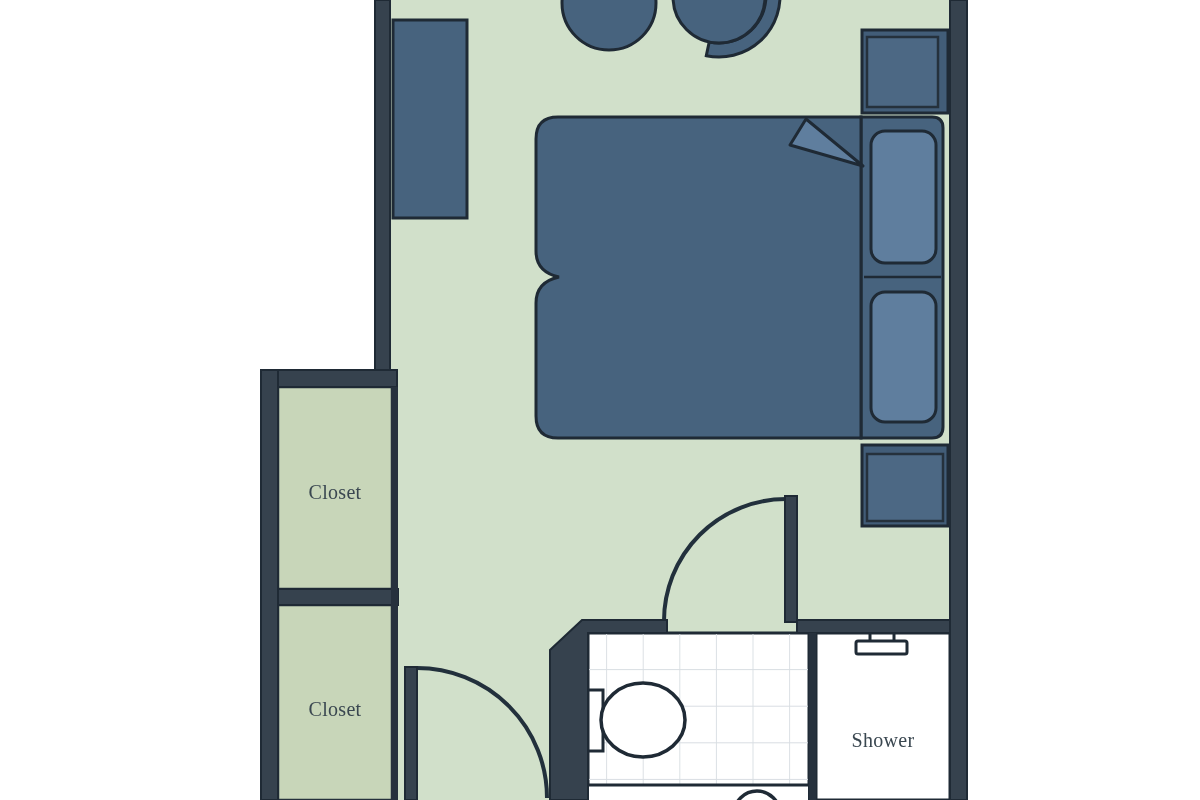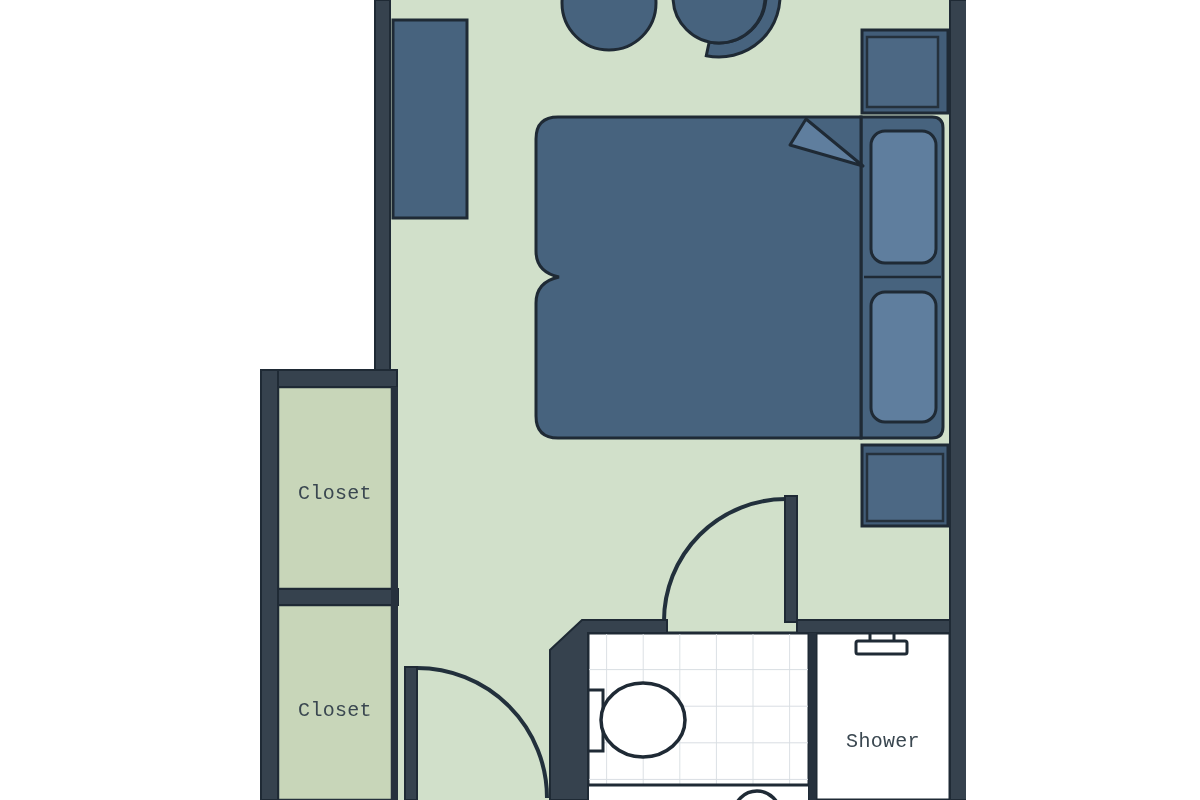--- a/index.html
+++ b/index.html
@@ -1,18 +1,18 @@
 <!DOCTYPE html>
 <html><head>
 <meta charset="utf-8">
 <style>
   html,body{margin:0;padding:0;background:#ffffff;}
   .stage{
-    position:relative;width:966px;height:800px;overflow:hidden;background:#ffffff;
-    font-family:Liberation Mono, monospace;
+    position:relative;width:1200px;height:800px;overflow:hidden;background:#ffffff;
+    font-family:Liberation Serif, serif;
   }
   svg{display:block;}
   .floor-bedroom{fill:#d1e0ca;}
   .floor-closet{fill:#c8d6b9;stroke:#25313c;stroke-width:2.5;}
   .wall{fill:#36424e;stroke:#1f2a35;stroke-width:2;}
   .wall-thin{fill:#26313d;}
   .furn{fill:#47637e;stroke:#1f2a35;stroke-width:3;}
   .furn-light{fill:#5f7e9e;stroke:#1f2a35;stroke-width:3;}
   .ns-outer{fill:#425d78;stroke:#1f2a35;stroke-width:3;}
   .ns-inner{fill:#4c6884;stroke:#25313c;stroke-width:2.5;}

